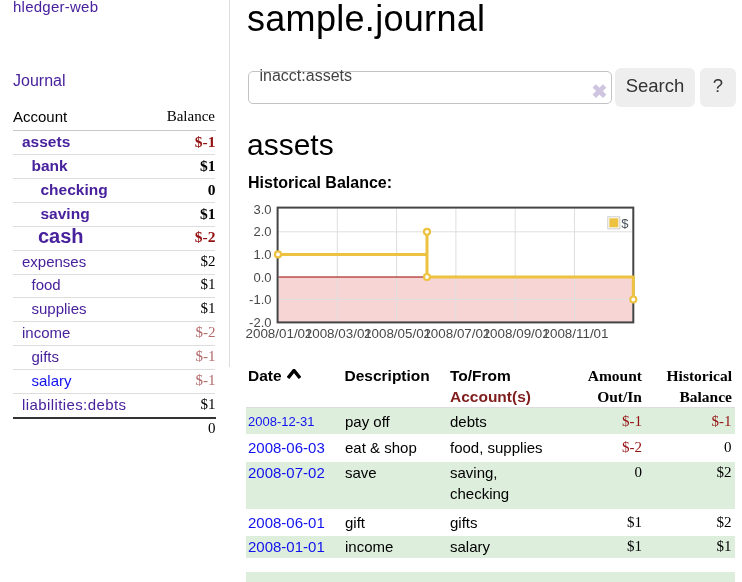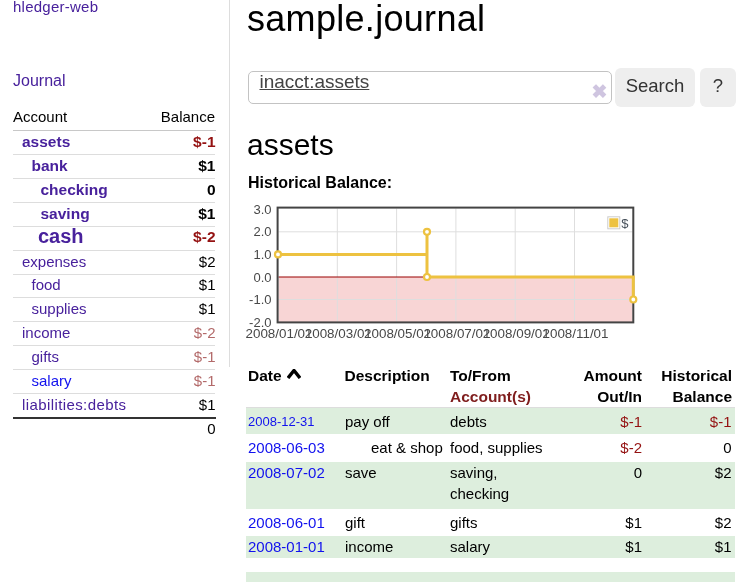--- a/index.html
+++ b/index.html
@@ -1,19 +1,19 @@
 <!DOCTYPE html>
 <html><head>
 <meta charset="utf-8">
 <style>
   html,body{margin:0;padding:0;background:#fff;}
   body{width:742px;height:582px;position:relative;overflow:hidden;
        font-family:"Liberation Sans",sans-serif;}
   .abs{position:absolute;white-space:nowrap;}
-  .r{text-align:right;}
+  .r{text-align:right;font-family:Liberation Serif, serif;}
   .purple{color:#48219c;}
   .b{font-weight:bold;}
   .negs{color:#941111;}
   .negw{color:#b36a6a;}
   .blue{color:#1111ee;}
 </style>
 </head>
 <body>
 
 <div class="abs" style="left:229px;top:0;width:1px;height:367px;background:#ddd;"></div>
@@ -61,21 +61,21 @@
     <div class="abs" style="left:13px;top:392.75px;width:202px;height:1px;background:#ddd;"></div>
     <div class="abs purple" style="left:22px;top:396.65000000000003px;font-size:15px;line-height:15px;letter-spacing:0.4px;">liabilities:debts</div>
     <div class="abs r " style="left:115px;top:396.65000000000003px;width:100.5px;font-size:15px;line-height:15px;color:#000;">$1</div>
     <div class="abs" style="left:13px;top:416.5px;width:203px;height:2px;background:#333;"></div>
     <div class="abs r" style="left:115px;top:420.5px;width:100.5px;font-size:15px;line-height:15px;color:#000;">0</div>
   </div>
 
 <div class="abs" style="left:247px;top:1px;font-size:36px;line-height:36px;letter-spacing:0.3px;color:#000;">sample.journal</div>
 
 <div class="abs" style="left:248px;top:71px;width:362px;height:30.5px;border:1px solid #c3c3c3;border-radius:5px;background:#fff;"></div>
-<div class="abs" style="left:259.5px;top:73px;font-size:19px;line-height:18.5px;color:#444;text-decoration:underline;">inacct:assets</div>
+<div class="abs" style="left:259.5px;top:67px;font-size:16px;line-height:18.5px;color:#444;">inacct:assets</div>
 <div class="abs" style="left:591.5px;top:81.5px;font-size:19px;line-height:19px;color:#cfc5e0;font-weight:bold;">✖</div>
 <div class="abs" style="left:615px;top:67.5px;width:80px;height:39px;background:#eee;border-radius:6px;"></div>
 <div class="abs" style="left:615px;top:66.3px;width:80px;height:39px;line-height:39px;text-align:center;font-size:18.5px;color:#333;">Search</div>
 <div class="abs" style="left:700px;top:67.5px;width:36px;height:39px;background:#eee;border-radius:6px;"></div>
 <div class="abs" style="left:700px;top:66.3px;width:36px;height:39px;line-height:39px;text-align:center;font-size:18.5px;color:#333;">?</div>
 
 <div class="abs" style="left:247px;top:129.5px;font-size:30px;line-height:30px;color:#000;">assets</div>
 <div class="abs b" style="left:248px;top:174.5px;font-size:16px;line-height:16px;color:#000;">Historical Balance:</div>
 
 <svg class="abs" style="left:240px;top:200px;" width="402" height="145" viewBox="0 0 402 145">
@@ -141,21 +141,21 @@
 <div class="abs" style="left:246px;top:536.3px;width:488.5px;height:22.1px;background:#ddeedd;"></div>
 <div class="abs" style="left:246px;top:572.4px;width:488.5px;height:10px;background:#ddeedd;"></div>
 
 <div id="regrows">
     <div class="abs blue" style="left:248px;top:413.7px;font-size:13px;line-height:15px;">2008-12-31</div>
     <div class="abs " style="left:345px;top:413.7px;font-size:15px;line-height:15px;">pay off</div>
     <div class="abs " style="left:450px;top:413.7px;font-size:15px;line-height:15px;">debts</div>
     <div class="abs r negs" style="left:541px;top:413.7px;width:101px;font-size:15px;line-height:15px;">$-1</div>
     <div class="abs r negs" style="left:631px;top:413.7px;width:100.5px;font-size:15px;line-height:15px;">$-1</div>
     <div class="abs blue" style="left:248px;top:439.7px;font-size:15px;line-height:15px;">2008-06-03</div>
-    <div class="abs " style="left:345px;top:439.7px;font-size:15px;line-height:15px;margin-left:26px;">eat &amp; shop</div>
+    <div class="abs " style="left:345px;top:439.7px;font-size:15px;line-height:15px;">eat &amp; shop</div>
     <div class="abs " style="left:450px;top:439.7px;font-size:15px;line-height:15px;">food, supplies</div>
     <div class="abs r negs" style="left:541px;top:439.7px;width:101px;font-size:15px;line-height:15px;">$-2</div>
     <div class="abs r " style="left:631px;top:439.7px;width:100.5px;font-size:15px;line-height:15px;">0</div>
     <div class="abs blue" style="left:248px;top:465.1px;font-size:15px;line-height:15px;">2008-07-02</div>
     <div class="abs " style="left:345px;top:465.1px;font-size:15px;line-height:15px;">save</div>
     <div class="abs " style="left:450px;top:465.1px;font-size:15px;line-height:15px;">saving,</div>
     <div class="abs " style="left:450px;top:486.1px;font-size:15px;line-height:15px;">checking</div>
     <div class="abs r " style="left:541px;top:465.1px;width:101px;font-size:15px;line-height:15px;">0</div>
     <div class="abs r " style="left:631px;top:465.1px;width:100.5px;font-size:15px;line-height:15px;">$2</div>
     <div class="abs blue" style="left:248px;top:514.8px;font-size:15px;line-height:15px;">2008-06-01</div>

